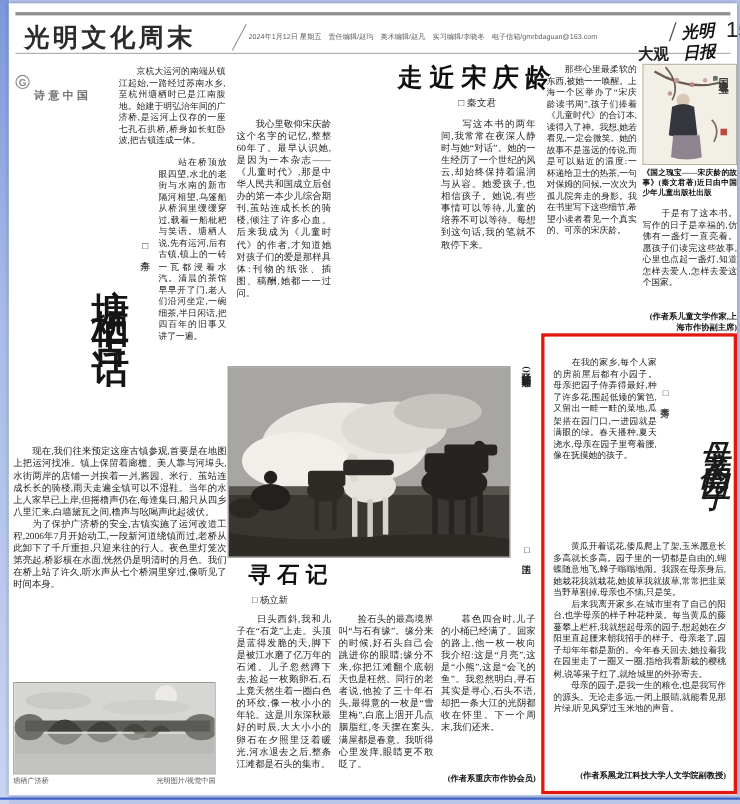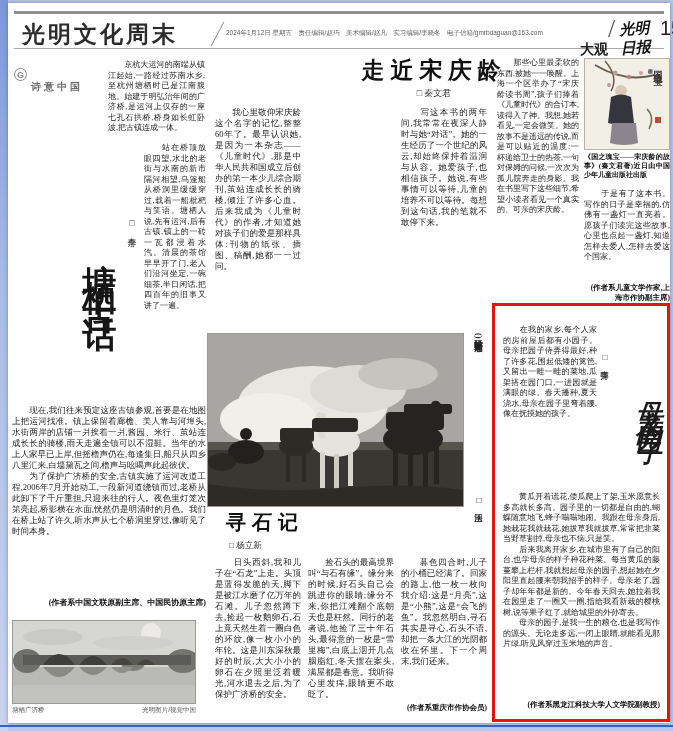--- a/index.html
+++ b/index.html
@@ -71,21 +71,20 @@
     <div class="logo-row">
       <span class="logo-circle">G</span>
       <span class="logo-label">诗意中国</span>
     </div>
     <div class="abs bodytext smalltext" style="left:100px;top:57px;width:97px;height:84px;">　　京杭大运河的南端从镇江起始,一路经过苏南水乡,至杭州塘栖时已是江南腹地。始建于明弘治年间的广济桥,是运河上仅存的一座七孔石拱桥,桥身如长虹卧波,把古镇连成一体。</div>
     <div class="tq-title vtext">塘栖古话</div>
     <div class="tq-author vtext">□ 李舟</div>
     <div class="abs bodytext smalltext" style="left:136px;top:140px;width:62px;height:258px;">　　站在桥顶放眼四望,水北的老街与水南的新市隔河相望,乌篷船从桥洞里缓缓穿过,载着一船枇杷与笑语。塘栖人说,先有运河,后有古镇,镇上的一砖一瓦都浸着水汽。清晨的茶馆早早开了门,老人们沿河坐定,一碗细茶,半日闲话,把四百年的旧事又讲了一遍。</div>
     <div class="abs bodytext" style="left:4px;top:402px;width:194px;height:190px;">　　现在,我们往来预定这座古镇参观,首要是在地图上把运河找准。镇上保留着廊檐、美人靠与河埠头,水街两岸的店铺一爿挨着一爿,酱园、米行、茧站连成长长的骑楼,雨天走遍全镇可以不湿鞋。当年的水上人家早已上岸,但摇橹声仍在,每逢集日,船只从四乡八里汇来,白墙黛瓦之间,橹声与吆喝声此起彼伏。
 　　为了保护广济桥的安全,古镇实施了运河改道工程,2006年7月开始动工,一段新河道绕镇而过,老桥从此卸下了千斤重担,只迎来往的行人。夜色里灯笼次第亮起,桥影横在水面,恍然仍是明清时的月色。我们在桥上站了许久,听水声从七个桥洞里穿过,像听见了时间本身。</div>
-    <div class="abs credit" style="left:4px;top:594px;width:194px;">(作者系中国文联原副主席、中国民协原主席)</div>
 
     <div class="abs" style="left:4px;top:617px;width:184px;height:84px;border:1px solid #9a9a9a;overflow:hidden;">
       <svg width="184" height="84" viewBox="0 0 184 84">
         <rect x="0" y="0" width="184" height="46" fill="#d6d6d3"></rect>
         <circle cx="138" cy="12" r="10" fill="#eceae6"></circle>
         <ellipse cx="40" cy="16" rx="30" ry="8" fill="#c9c9c6"></ellipse>
         <ellipse cx="120" cy="22" rx="40" ry="7" fill="#cfcfcb"></ellipse>
         <rect x="0" y="46" width="184" height="38" fill="#b9b9b6"></rect>
         <ellipse cx="14" cy="40" rx="14" ry="12" fill="#6f6f6b"></ellipse>
         <ellipse cx="170" cy="40" rx="16" ry="12" fill="#74746f"></ellipse>
@@ -154,21 +153,21 @@
         <path d="M0 150 q60 10 130 4 q70 -6 125 2 l0 16 l-255 0 z" fill="#2e2b27"></path>
       </svg>
     </div>
     <div class="paint-cap vtext vert-caption">
       <span class="t">驿站(布面油画)</span>
       <span>□ 王国法</span>
     </div>
 
     <div class="xs-title">寻石记</div>
     <div class="xs-author">□ 杨立新</div>
-    <div class="abs bodytext" style="left:207px;top:554px;width:86px;height:158px;">　　日头西斜,我和儿子在“石龙”上走。头顶是蓝得发脆的天,脚下是被江水磨了亿万年的石滩。儿子忽然蹲下去,捡起一枚鹅卵石,石上竟天然生着一圈白色的环纹,像一枚小小的年轮。这是川东深秋最好的时辰,大大小小的卵石在夕照里泛着暖光,河水退去之后,为了保护广济桥的安全。</div>
+    <div class="abs bodytext" style="left:207px;top:554px;width:86px;height:158px;">　　日头西斜,我和儿子在“石龙”上走。头顶是蓝得发脆的天,脚下是被江水磨了亿万年的石滩。儿子忽然蹲下去,捡起一枚鹅卵石,石上竟天然生着一圈白色的环纹,像一枚小小的年轮。这是川东深秋最好的时辰,大大小小的卵石在夕照里泛着暖光,河水退去之后,整条江滩都是石头的集市。</div>
     <div class="abs bodytext" style="left:300px;top:554px;width:86px;height:158px;">　　捡石头的最高境界叫“与石有缘”。缘分来的时候,好石头自己会跳进你的眼睛;缘分不来,你把江滩翻个底朝天也是枉然。同行的老者说,他捡了三十年石头,最得意的一枚是“雪里梅”,白底上洇开几点胭脂红,冬天摆在案头,满屋都是春意。我听得心里发痒,眼睛更不敢眨了。</div>
     <div class="abs bodytext" style="left:393px;top:554px;width:86px;height:144px;">　　暮色四合时,儿子的小桶已经满了。回家的路上,他一枚一枚向我介绍:这是“月亮”,这是“小熊”,这是“会飞的鱼”。我忽然明白,寻石其实是寻心,石头不语,却把一条大江的光阴都收在怀里。下一个周末,我们还来。</div>
     <div class="abs credit" style="left:393px;top:700px;width:86px;font-size:7.5px;">(作者系重庆市作协会员)</div>
 
     <div class="abs bodytext smalltext" style="left:489px;top:55px;width:82px;height:242px;">　　那些心里最柔软的东西,被她一一唤醒。上海一个区举办了“宋庆龄读书周”,孩子们捧着《儿童时代》的合订本,读得入了神。我想,她若看见,一定会微笑。她的故事不是遥远的传说,而是可以贴近的温度:一杯递给卫士的热茶,一句对保姆的问候,一次次为孤儿院奔走的身影。我在书里写下这些细节,希望小读者看见一个真实的、可亲的宋庆龄。</div>
     <div class="book-cover">
       <svg width="86" height="92" viewBox="0 0 86 92">
         <rect x="0" y="0" width="86" height="92" fill="#f2efe7"></rect>
         <path d="M10 6 q30 18 60 10" stroke="#6b5c50" stroke-width="2" fill="none"></path>
         <path d="M20 2 q14 16 6 30" stroke="#6b5c50" stroke-width="1.5" fill="none"></path>

